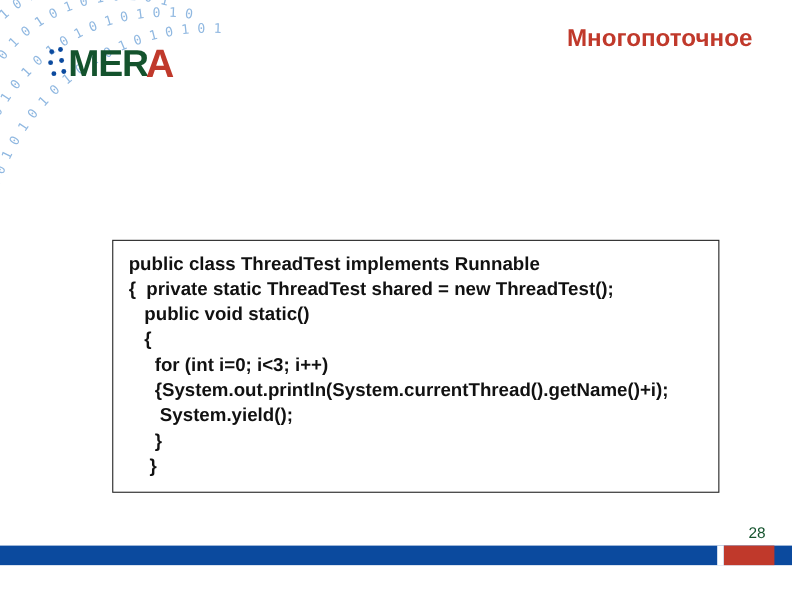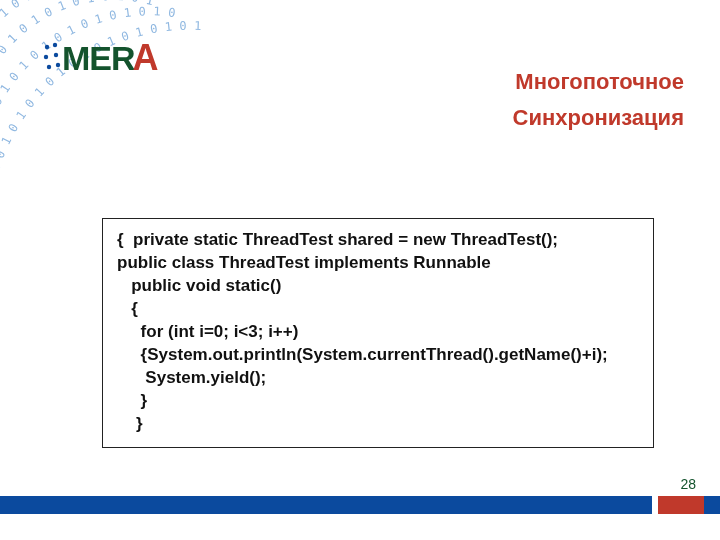--- a/index.html
+++ b/index.html
@@ -4,21 +4,21 @@
 <style>
   * { box-sizing: border-box; margin: 0; padding: 0; }
   html, body { width: 720px; height: 540px; font-family: Arial, Helvetica, sans-serif; background: #fff; overflow: hidden; }
   .slide { position: relative; width: 720px; height: 540px; }
   .bg-swirl { position: absolute; left: -30px; top: -10px; width: 240px; height: 260px; pointer-events: none; opacity: 0.9; }
   .logo { position: absolute; left: 42px; top: 28px; width: 160px; height: 60px; display: flex; align-items: center; }
   .logo-text { font-family: "Arial Black", Arial, sans-serif; font-size: 34px; font-weight: 900; color: #14532d; letter-spacing: -1px; }
   .logo-accent { font-family: "Arial Black", Arial, sans-serif; font-size: 36px; font-weight: 900; color: #c0392b; margin-left: -2px; }
   .logo svg.dots { width: 20px; height: 34px; }
   .headings { position: absolute; right: 36px; top: 20px; text-align: right; }
-  .headings .h1, .headings .h2 { color: #c0392b; font-weight: 700; font-size: 22px; line-height: 1.35; font-family: Arial, sans-serif; margin-top: 47px; }
+  .headings .h1, .headings .h2 { color: #c0392b; font-weight: 700; font-size: 22px; line-height: 1.35; font-family: Arial, sans-serif; }
   .headings .h2 { margin-top: 6px; }
   .code-box { position: absolute; left: 102px; top: 218px; width: 552px; height: 230px; border: 1.5px solid #222; padding: 10px 14px; }
   .code-box .line { font-family: Arial, Helvetica, sans-serif; font-size: 17px; font-weight: 700; color: #111; white-space: pre; line-height: 1.35; }
   .footer-bar { position: absolute; left: 0; bottom: 26px; width: 100%; height: 18px; background: #0b4a9e; }
   .footer-accent { position: absolute; right: 16px; bottom: 26px; width: 46px; height: 18px; background: #c0392b; }
   .footer-accent::before { content: ""; position: absolute; left: -6px; top: 0; width: 6px; height: 18px; background: #fff; }
   .page-num { position: absolute; right: 24px; bottom: 48px; font-size: 14px; color: #14532d; font-family: Arial, sans-serif; }
   .footer-white { position: absolute; left: 0; bottom: 0; width: 100%; height: 26px; background: #fff; }
 </style>
 </head>
@@ -49,26 +49,25 @@
       <circle cx="14" cy="14" r="2.2" fill="#0b4a9e"></circle>
       <circle cx="7" cy="26" r="2.2" fill="#0b4a9e"></circle>
       <circle cx="16" cy="24" r="2.2" fill="#0b4a9e"></circle>
     </svg>
     <span class="logo-text">MER</span>
       <span class="logo-accent">A</span>
   </div>
 
   <div class="headings">
     <div class="h1">Многопоточное</div>
-    <div class="h2">Синхронизация</div>
   </div>
 
   <div class="code-box">
+    <div class="line">public class ThreadTest implements Runnable</div>
     <div class="line">{  private static ThreadTest shared = new ThreadTest();</div>
-    <div class="line">public class ThreadTest implements Runnable</div>
     <div class="line">   public void static()</div>
     <div class="line">   {</div>
     <div class="line">     for (int i=0; i&lt;3; i++)</div>
     <div class="line">     {System.out.println(System.currentThread().getName()+i);</div>
     <div class="line">      System.yield();</div>
     <div class="line">     }</div>
     <div class="line">    }</div>
   </div>
 
   <div class="page-num">28</div>

